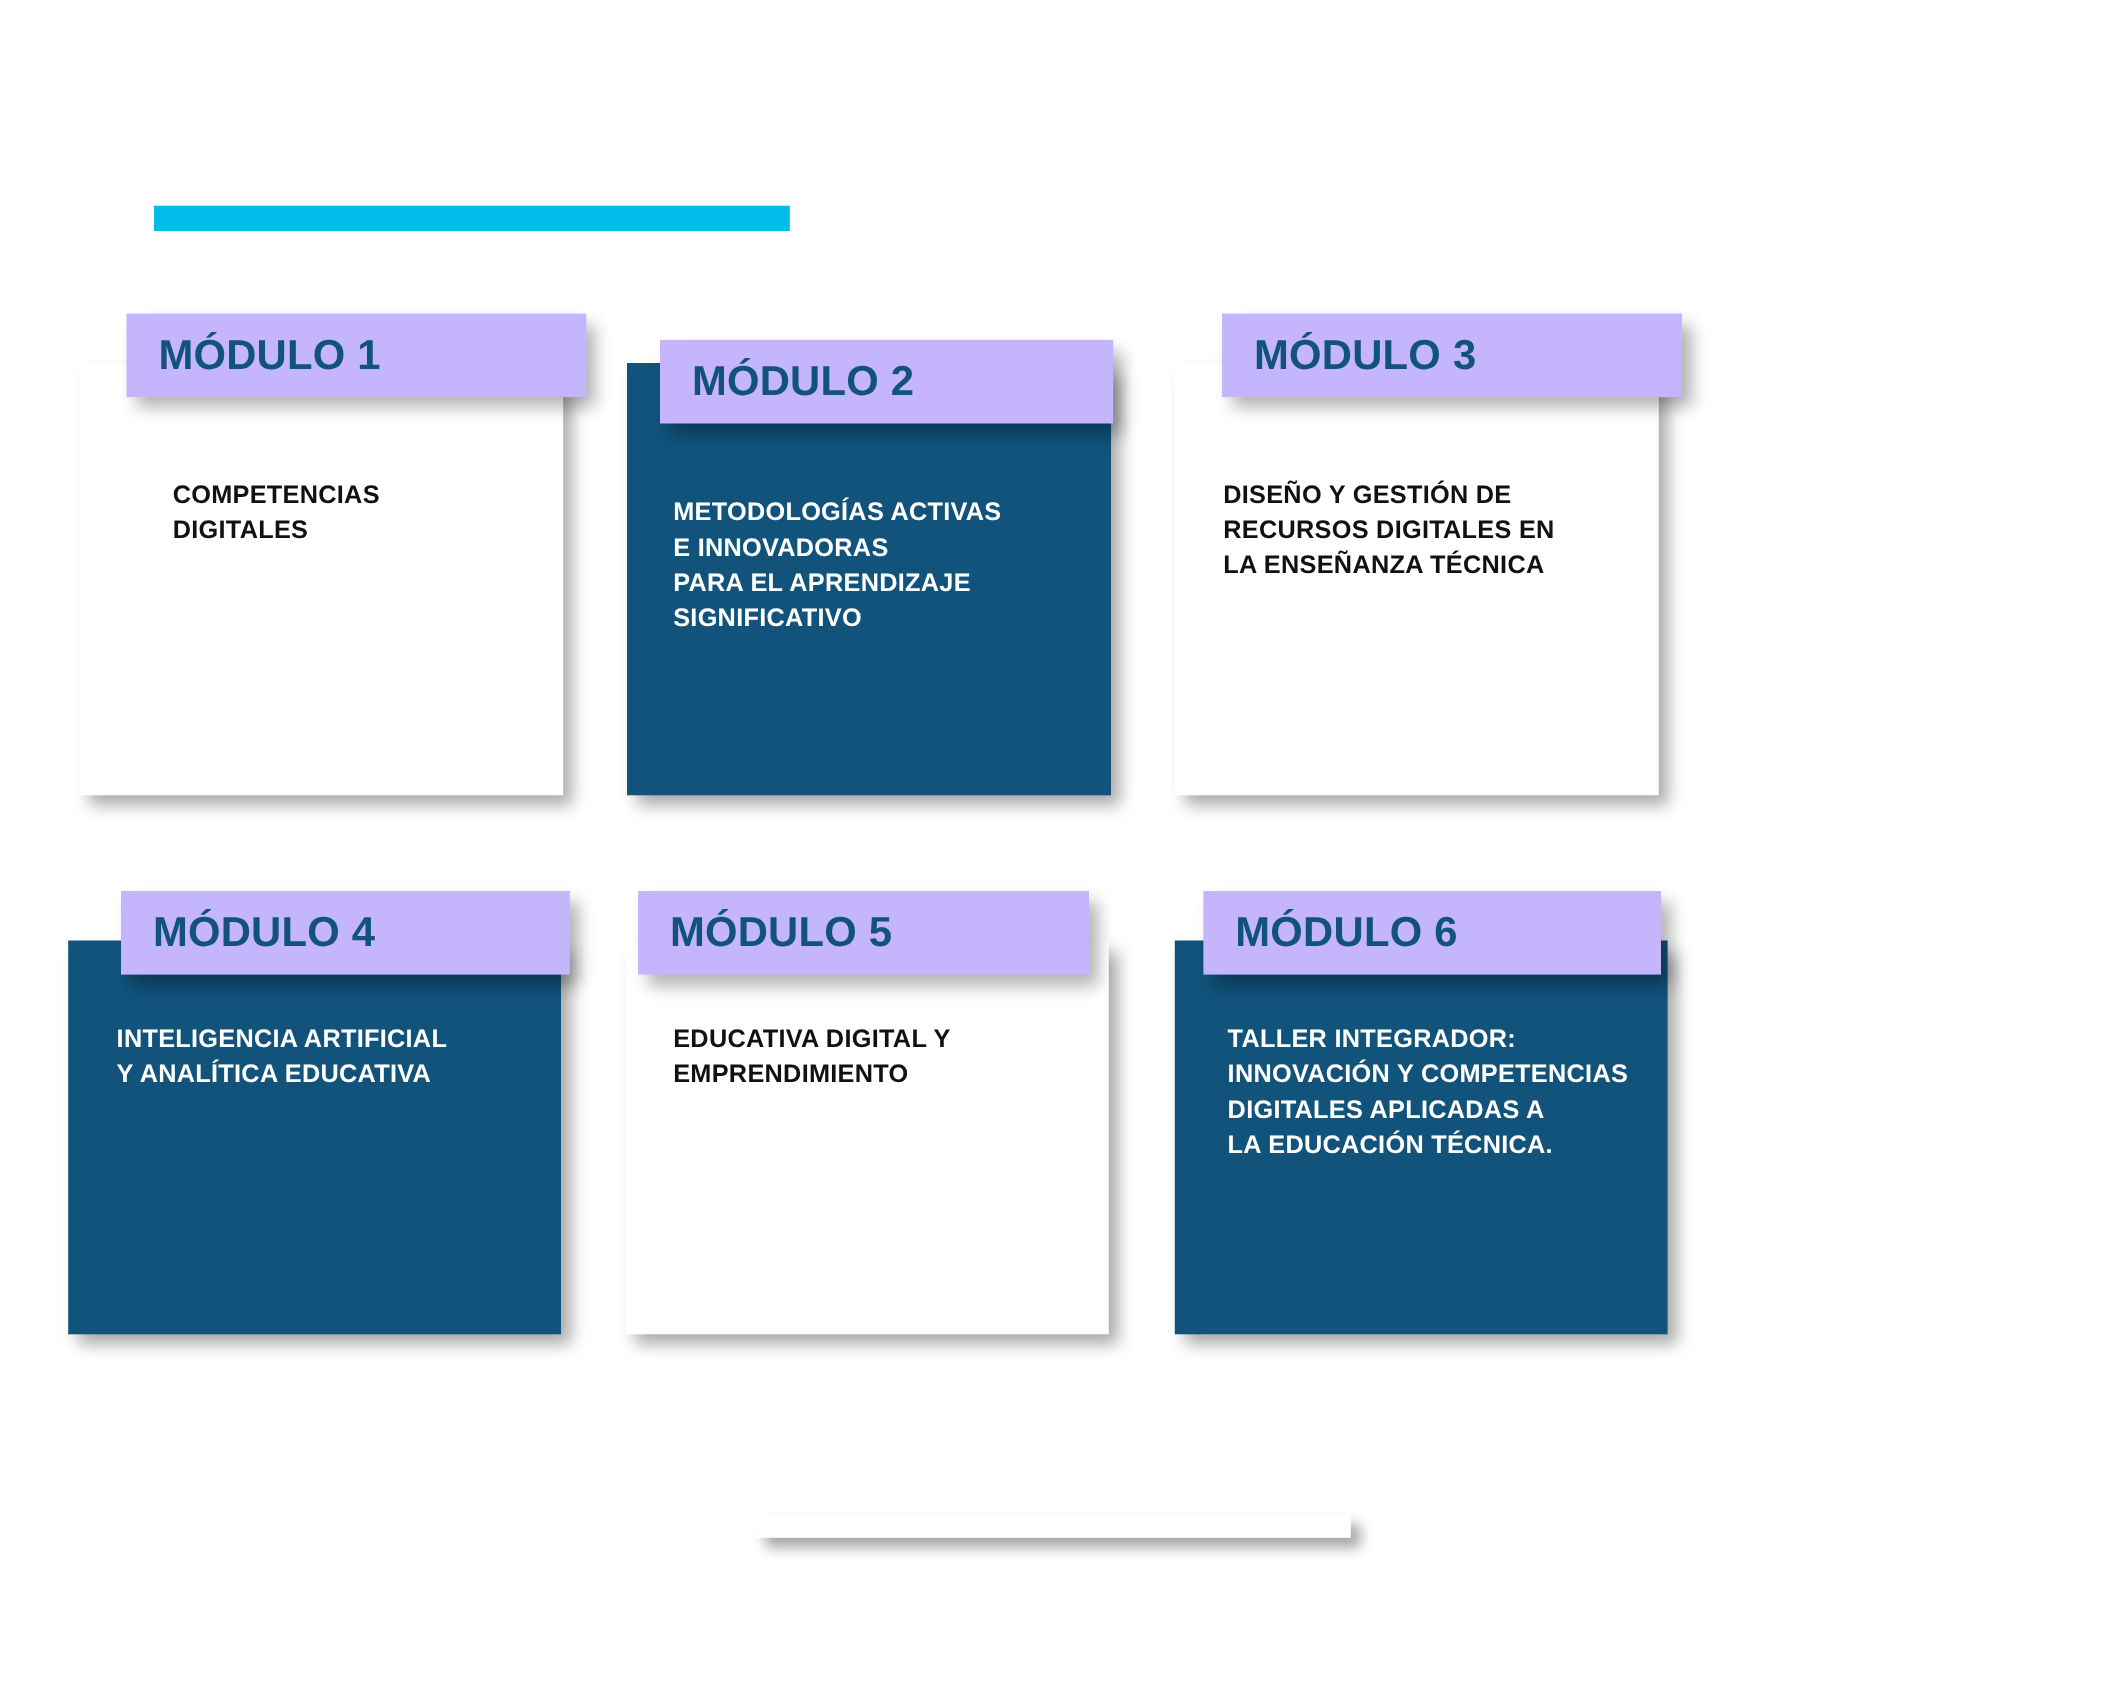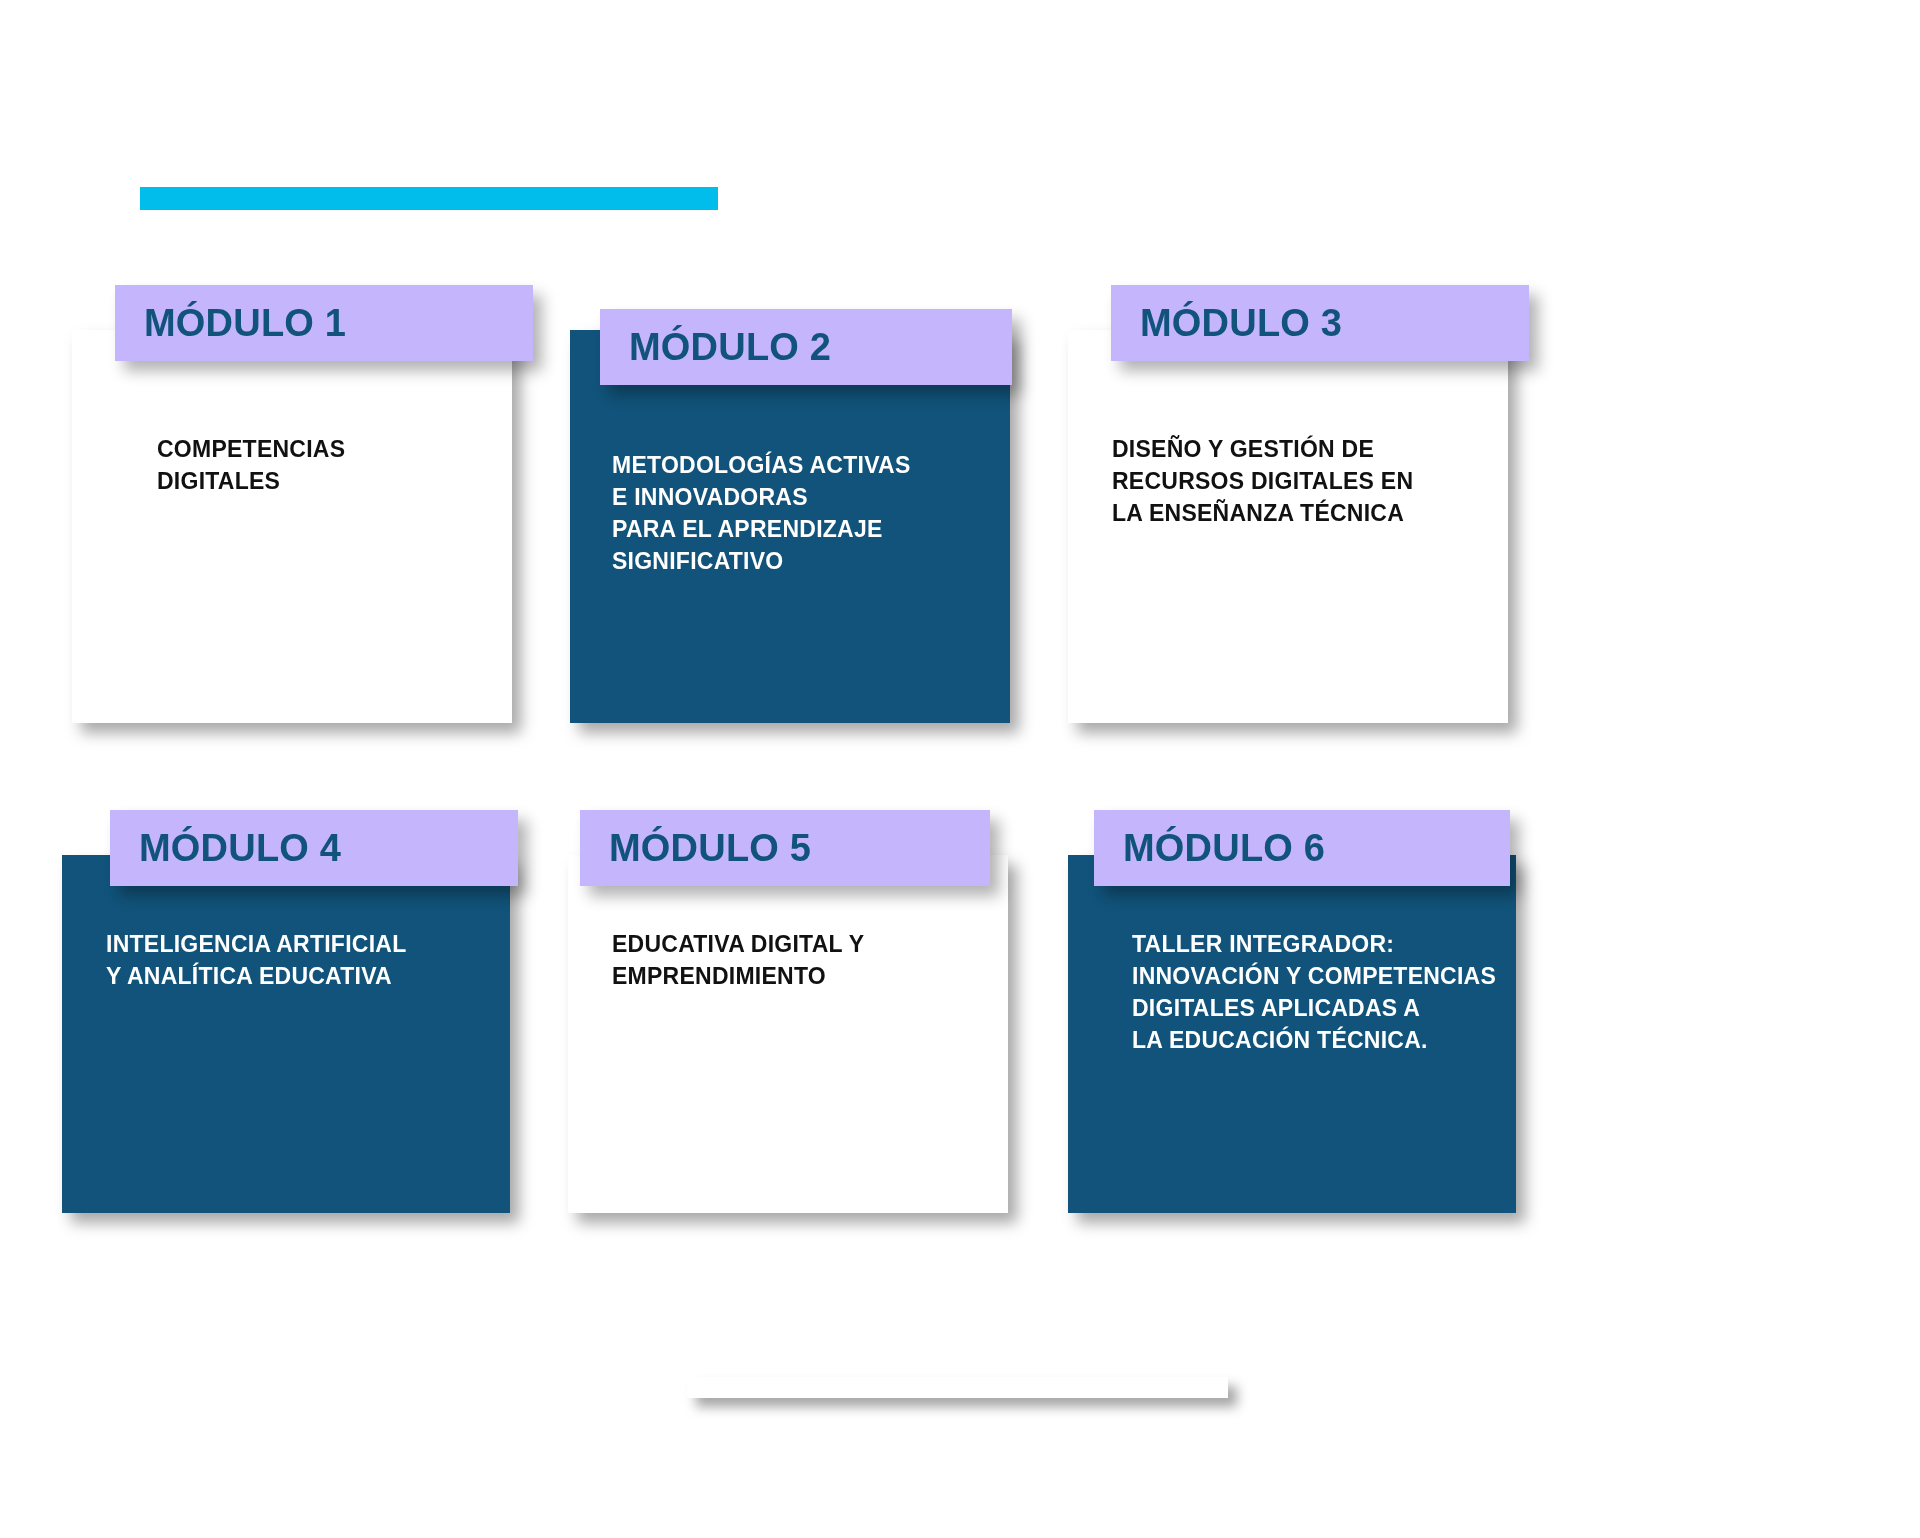--- a/index.html
+++ b/index.html
@@ -134,21 +134,21 @@
   
   #module-2 .card-badge { left: 30px; width: 412px; margin-top: 24px; }
   #module-4 .card-badge { left: 48px; width: 408px; }
   #module-5 .card-badge { left: 12px; width: 410px; }
   #module-6 .card-badge { left: 26px; width: 416px; }
 
   #module-2 .card-body { left: 0px;  width: 440px; }
   #module-2 .card-text { left: 42px; width: 390px; }
   #module-4 .card-body { left: 0px;  width: 448px; }
   #module-6 .card-body { left: 0px;  width: 448px; }
-  #module-6 .card-text { left: 48px; width: 400px; margin-left: 16px; }
+  #module-6 .card-text { left: 48px; width: 400px; }
 
   #module-1 .card-body { width: 440px; }
   #module-3 .card-body { width: 440px; }
   #module-5 .card-body { width: 440px; }
   #module-1 .card-text { width: 390px; margin-left: 41px; }
   #module-3 .card-text { width: 395px; }
   #module-5 .card-text { width: 390px; }
 
   
   #bottom-strip {

